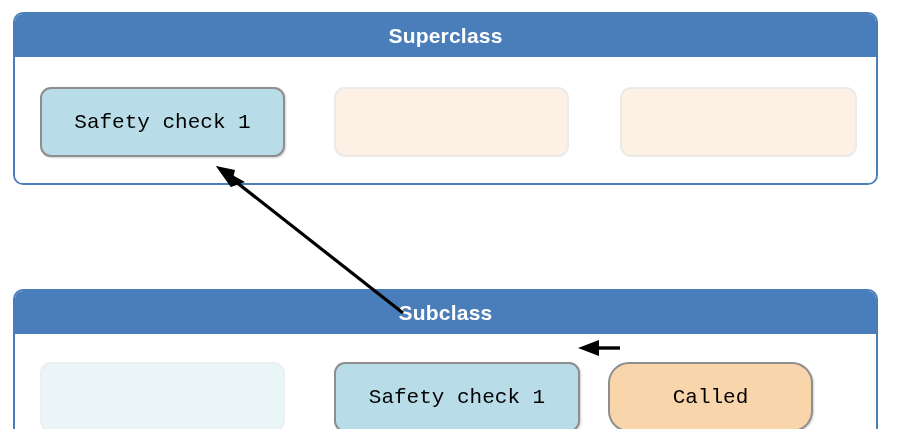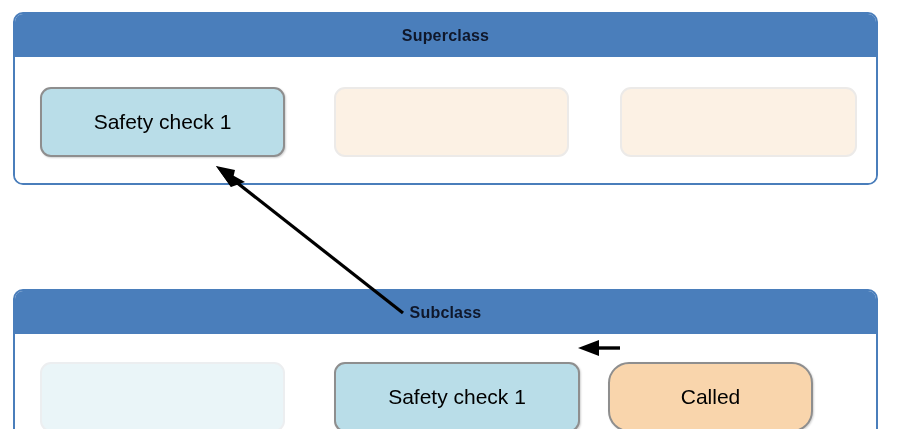--- a/index.html
+++ b/index.html
@@ -21,22 +21,22 @@
     position: absolute;
     box-sizing: border-box;
     border: 2px solid #4a7ebb;
     border-radius: 10px;
     background: #ffffff;
     overflow: hidden;
   }
   .class-header {
     height: 43px;
     background: #4a7ebb;
-    color: #0f172a;
-    font-size: 16px;
+    color: #ffffff;
+    font-size: 21px;
     font-weight: bold;
     display: flex;
     align-items: center;
     justify-content: center;
     letter-spacing: 0.2px;
   }
   .class-body {
     position: relative;
     height: calc(100% - 43px);
     background: #ffffff;
@@ -46,20 +46,21 @@
   .mbox {
     position: absolute;
     box-sizing: border-box;
     border-radius: 11px;
     display: flex;
     align-items: center;
     justify-content: center;
     font-size: 21px;
     color: #000000;
     text-align: right;
+    font-family: Liberation Mono, monospace;
   }
   .mbox.active {
     background: #b9dde8;
     border: 2px solid #8e8e8e;
     box-shadow: 1px 1px 2px rgba(0,0,0,0.18);
   }
   .mbox.called {
     background: #f9d5ac;
     border: 2px solid #8e8e8e;
     box-shadow: 1px 1px 2px rgba(0,0,0,0.18);

